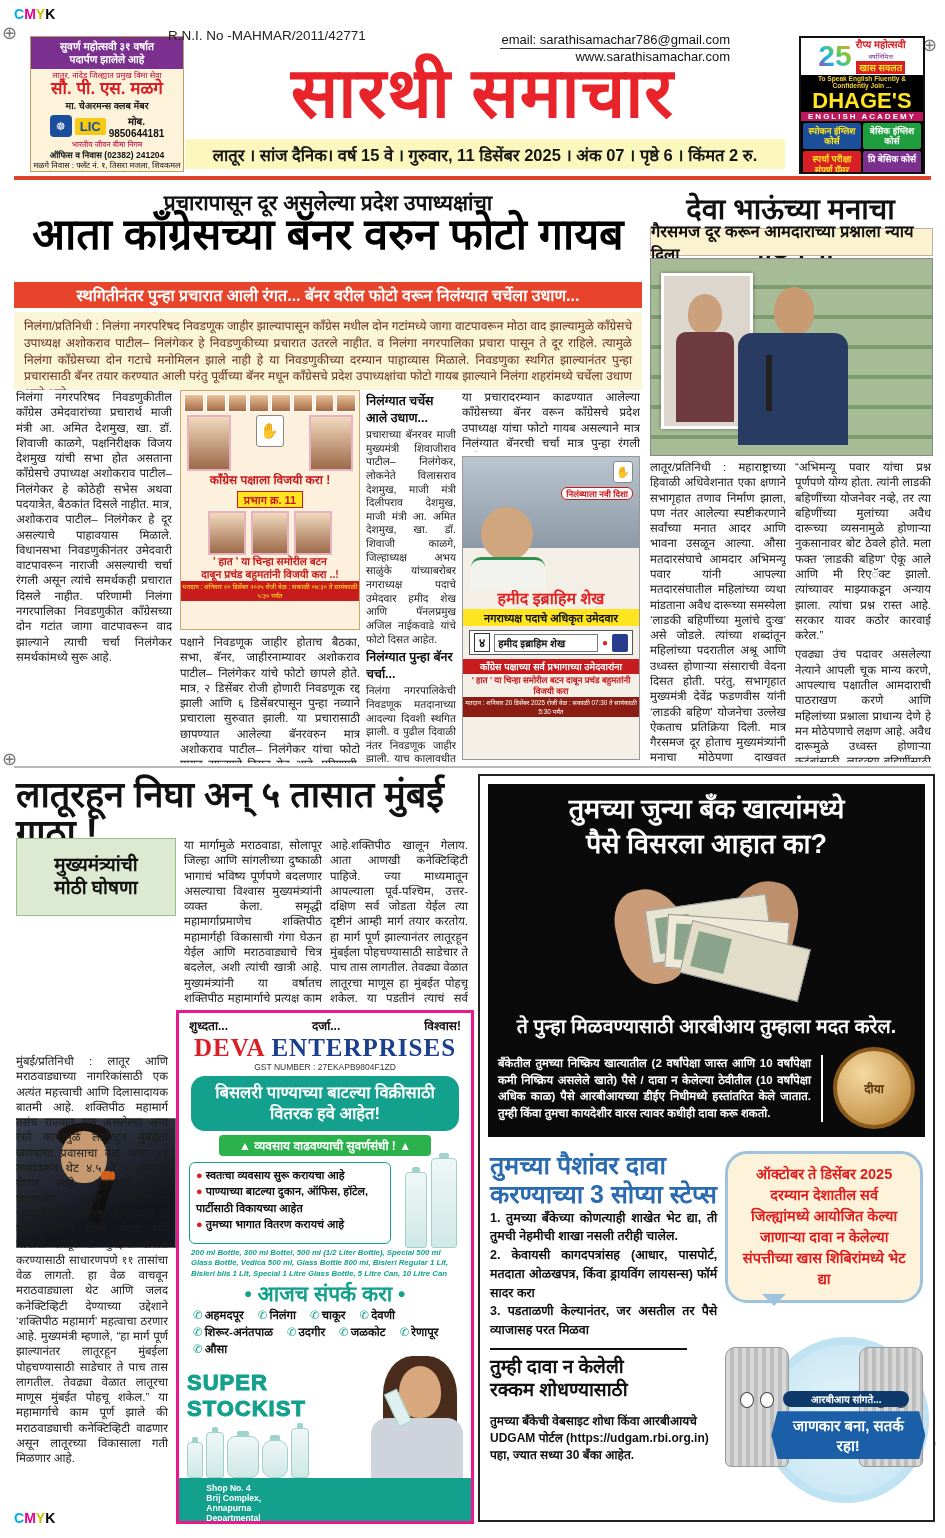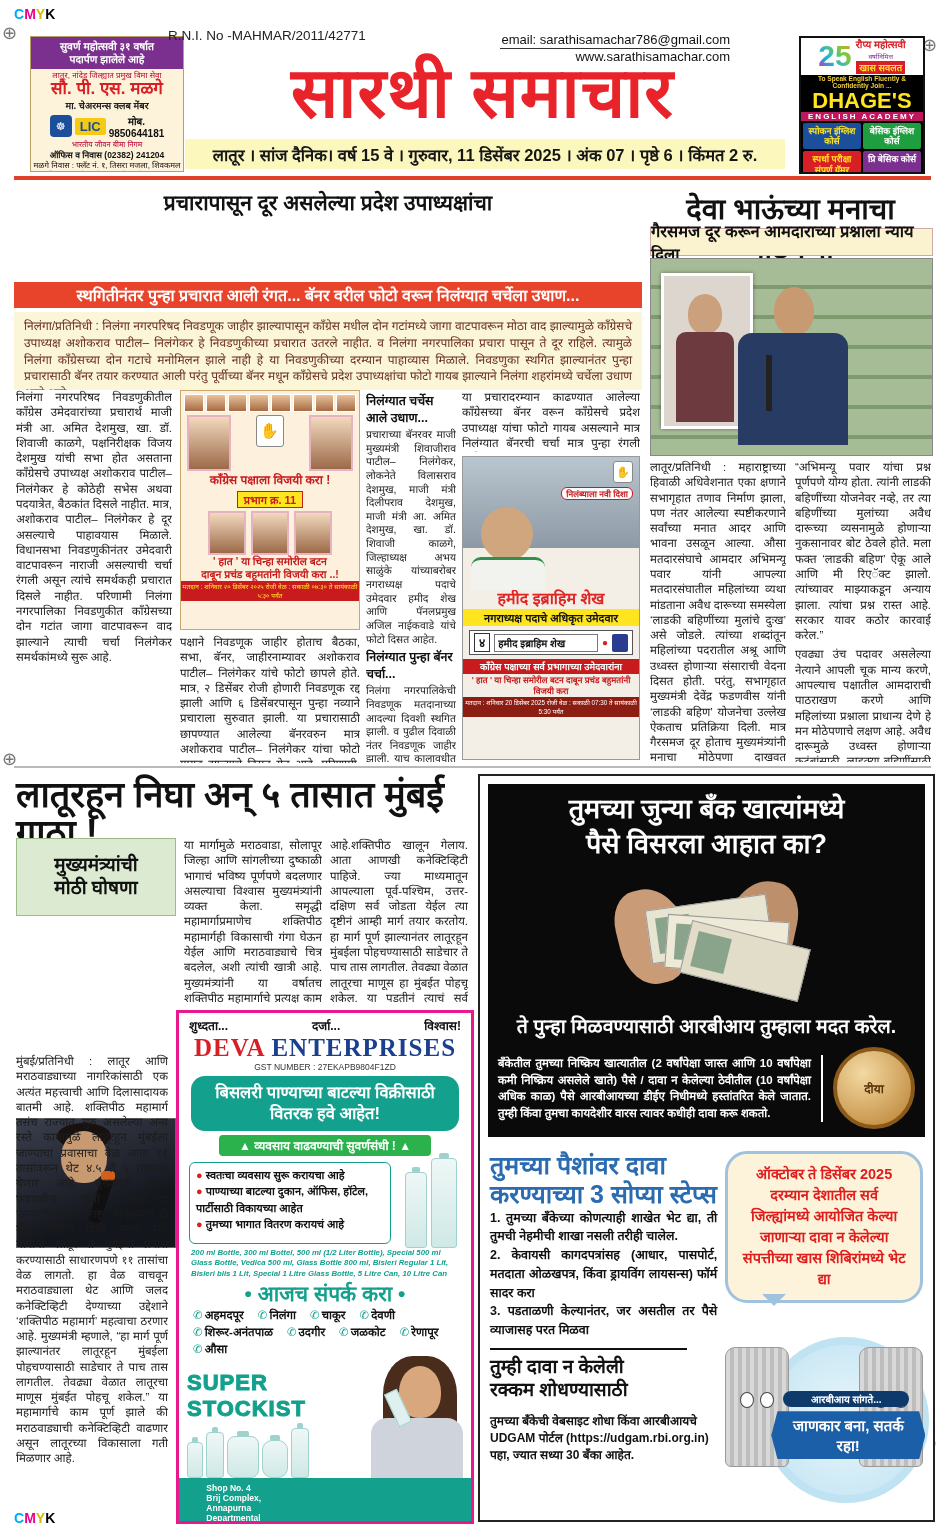--- a/index.html
+++ b/index.html
@@ -200,20 +200,21 @@
       <div class="dhcell" style="background:#1e9e3e;color:#fff;">बेसिक इंग्लिश कोर्स</div>
       <div class="dhcell" style="background:#d81f26;color:#ffe51f;">स्पर्धा परीक्षा संपूर्ण ग्रॅमर</div>
       <div class="dhcell" style="background:#7b2f8e;color:#fff;">प्रि बेसिक कोर्स</div>
     </div>
 
   </div>
 
   <div class="abs" style="left:14px;top:176px;width:917px;height:4px;background:#e0402a;"></div>
 
   <div class="abs kicker" style="left:14px;top:188px;width:628px;">प्रचारापासून दूर असलेल्या प्रदेश उपाध्यक्षांचा</div>
+  <div class="abs headline1 center" style="left:14px;top:212px;width:628px;">आता काँग्रेसच्या बॅनर वरुन फोटो गायब</div>
   <div class="abs strap" style="left:14px;top:282px;width:628px;height:26px;">स्थगितीनंतर पुन्हा प्रचारात आली रंगत... बॅनर वरील फोटो वरून निलंग्यात चर्चेला उधाण...</div>
   <div class="abs lede clip" style="left:14px;top:312px;width:608px;height:66px;">निलंगा/प्रतिनिधी : निलंगा नगरपरिषद निवडणूक जाहीर झाल्यापासून काँग्रेस मधील दोन गटांमध्ये जागा वाटपावरून मोठा वाद झाल्यामुळे काँग्रेसचे उपाध्यक्ष अशोकराव पाटील– निलंगेकर हे निवडणुकीच्या प्रचारात उतरले नाहीत. व निलंगा नगरपालिका प्रचारा पासून ते दूर राहिले. त्यामुळे निलंगा काँग्रेसच्या दोन गटाचे मनोमिलन झाले नाही हे या निवडणुकीच्या दरम्यान पाहाव्यास मिळाले. निवडणुका स्थगित झाल्यानंतर पुन्हा प्रचारासाठी बॅनर तयार करण्यात आली परंतु पूर्वीच्या बॅनर मधून काँग्रेसचे प्रदेश उपाध्यक्षांचा फोटो गायब झाल्याने निलंगा शहरांमध्ये चर्चेला उधाण आले आहे.</div>
 
   <div class="abs body clip" style="left:16px;top:390px;width:156px;height:372px;">निलंगा नगरपरिषद निवडणुकीतील काँग्रेस उमेदवारांच्या प्रचारार्थ माजी मंत्री आ. अमित देशमुख, खा. डॉ. शिवाजी काळगे, पक्षनिरीक्षक विजय देशमुख यांची सभा होत असताना काँग्रेसचे उपाध्यक्ष अशोकराव पाटील– निलंगेकर हे कोठेही सभेस अथवा पदयात्रेत, बैठकांत दिसले नाहीत. मात्र, अशोकराव पाटील– निलंगेकर हे दूर असल्याचे पाहावयास मिळाले. विधानसभा निवडणुकीनंतर उमेदवारी वाटपावरून नाराजी असल्याची चर्चा रंगली असून त्यांचे समर्थकही प्रचारात दिसले नाहीत. परिणामी निलंगा नगरपालिका निवडणुकीत काँग्रेसच्या दोन गटांत जागा वाटपावरून वाद झाल्याने त्याची चर्चा निलंगेकर समर्थकांमध्ये सुरू आहे.</div>
 
   <div class="abs" style="left:180px;top:390px;width:180px;height:372px;">
     <div class="poster1 clip" style="height:238px;">
       <div class="facestrip">
         <div class="face"></div>
           <div class="face"></div>

